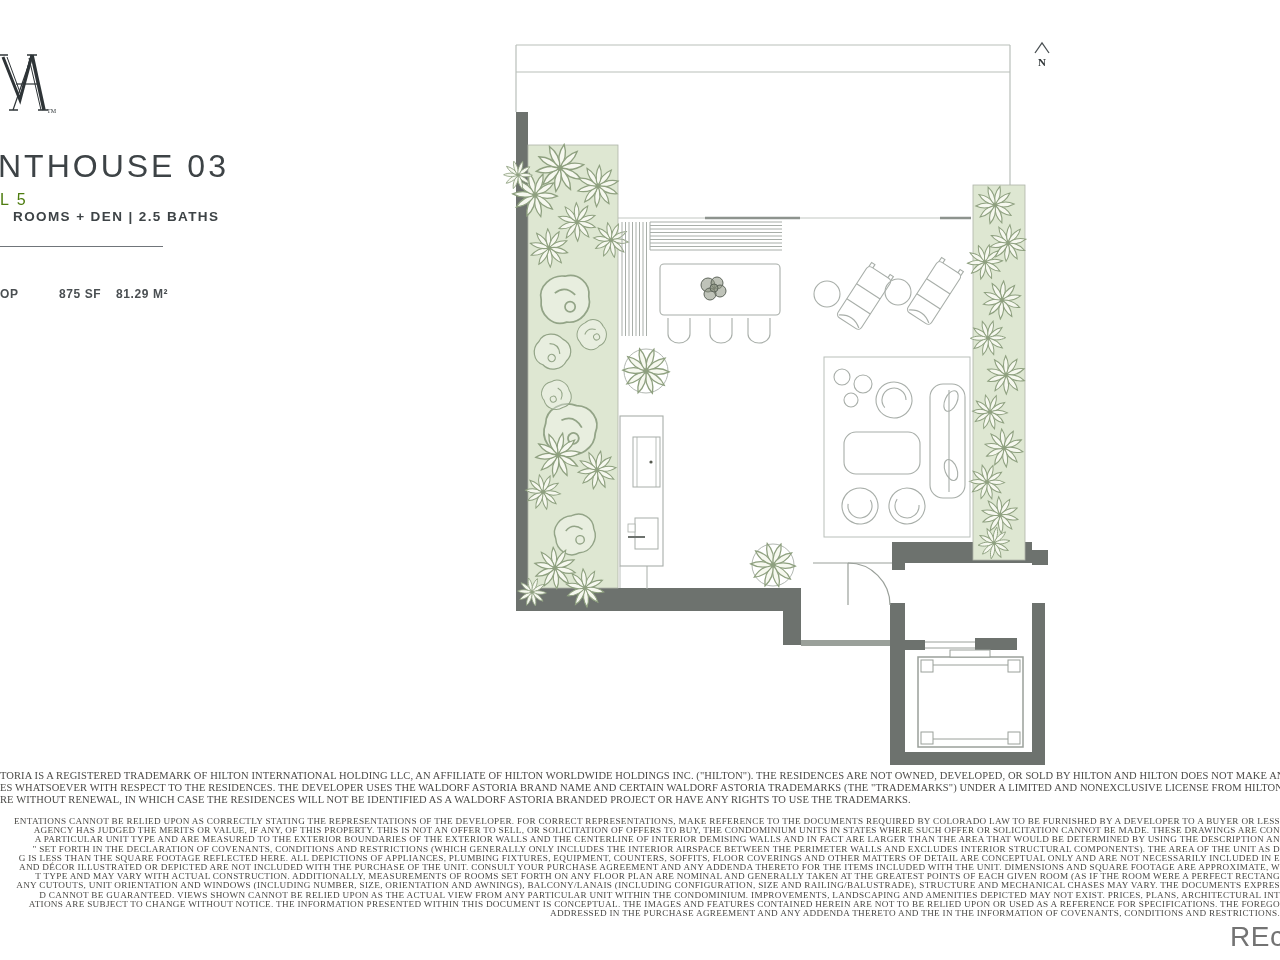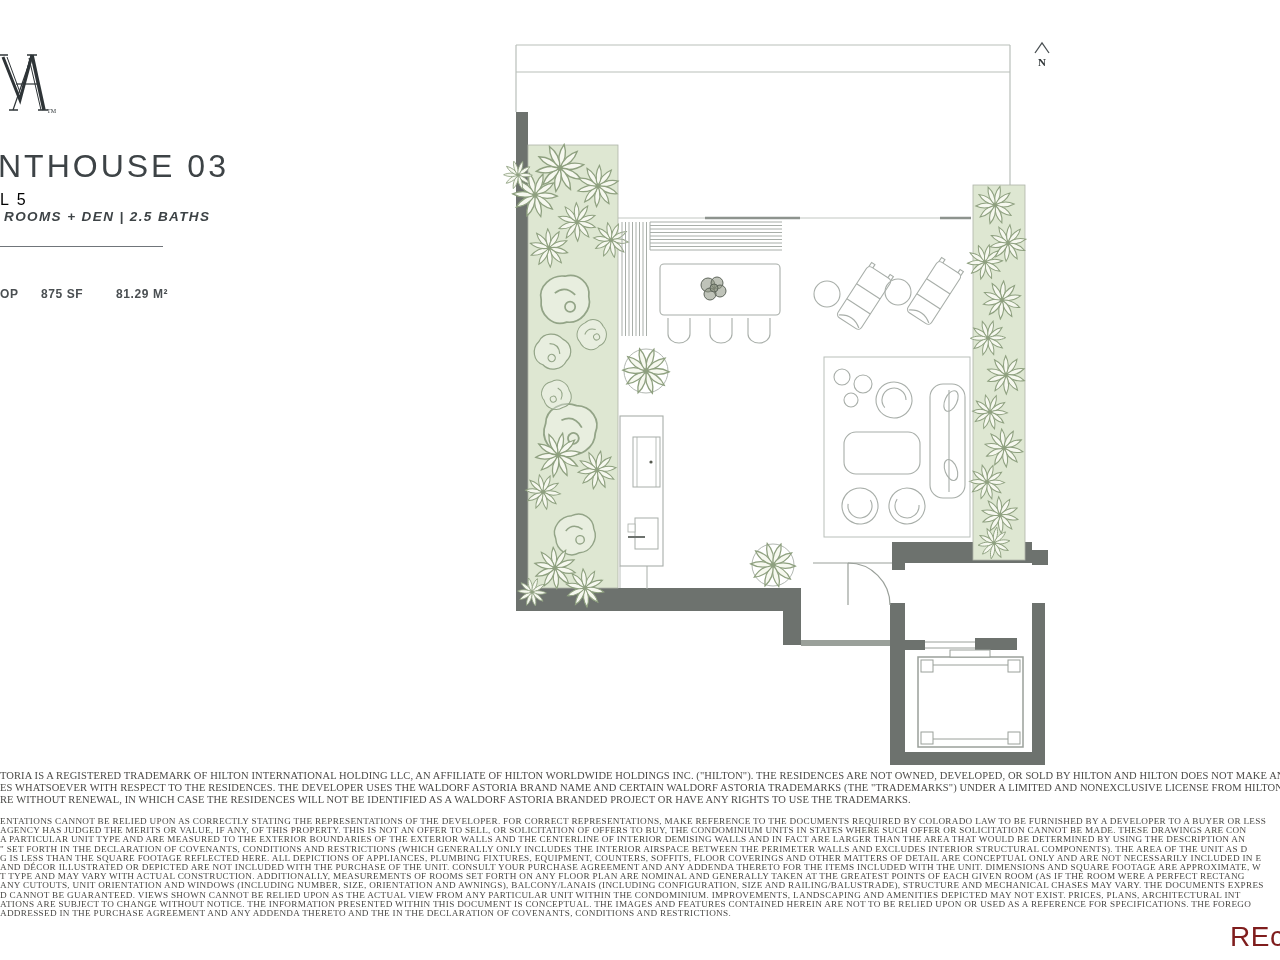--- a/index.html
+++ b/index.html
@@ -3,35 +3,35 @@
 <meta charset="utf-8">
 <style>
   html,body{margin:0;padding:0;}
   body{
     width:1280px;height:960px;position:relative;overflow:hidden;
     background:#ffffff;font-family:"Liberation Sans",sans-serif;
   }
   .abs{position:absolute;}
   
   #page-title{left:-2px;top:148px;font-size:32px;font-weight:400;letter-spacing:3px;color:#3d4346;}
-  #level-label{left:0px;top:191px;font-size:16px;letter-spacing:2px;color:#000000;}
-  #rooms-label{left:4px;top:209px;font-size:13.5px;letter-spacing:1.4px;color:#3d4346;font-weight:600;font-style:italic;}
+  #level-label{left:0px;top:191px;font-size:16px;letter-spacing:2px;color:#4d7c0f;}
+  #rooms-label{left:13px;top:209px;font-size:13.5px;letter-spacing:1.4px;color:#3d4346;font-weight:600;}
   #header-divider{left:0;top:246px;width:163px;height:1px;background:#70757a;}
   .stat{top:287px;font-size:12px;letter-spacing:0.6px;color:#4a4f52;font-weight:600;text-align:center;}
   #stat-frag{left:0;}
-  #stat-sf{left:41px;}
+  #stat-sf{left:59px;}
   #stat-m2{left:116px;}
   
   .disc{left:0;width:1280px;overflow:hidden;font-family:"Liberation Serif",serif;
         color:#4b4a47;white-space:nowrap;}
   .disc div{white-space:nowrap;}
   #disclaimer-1{top:770px;font-size:10.5px;line-height:12px;letter-spacing:0.1px;}
-  #disclaimer-2{top:817px;font-size:9.2px;line-height:9.2px;letter-spacing:0.3px;}
+  #disclaimer-2{top:817px;font-size:9.2px;line-height:9.2px;letter-spacing:0.3px;text-align:right;}
   #watermark{right:0;top:921px;width:50px;overflow:hidden;font-size:28px;
-             color:#7f1d1d;font-family:"Liberation Sans",sans-serif;letter-spacing:0.5px;}
+             color:#737373;font-family:"Liberation Sans",sans-serif;letter-spacing:0.5px;}
   svg text{font-family:"Liberation Serif",serif;}
 </style>
 </head>
 <body>
 
 <svg class="abs" style="left:0;top:0;" width="1280" height="960" viewBox="0 0 1280 960">
   <defs>
     <g id="plant">
       <g fill="#f6f8ef" stroke="#8ea07f" stroke-width="0.9">
         <path d="M0 0C2.5 -5 2.5 -11 0 -16C-2.5 -11 -2.5 -5 0 0Z"></path>
@@ -285,16 +285,16 @@
   <div>ENTATIONS CANNOT BE RELIED UPON AS CORRECTLY STATING THE REPRESENTATIONS OF THE DEVELOPER. FOR CORRECT REPRESENTATIONS, MAKE REFERENCE TO THE DOCUMENTS REQUIRED BY COLORADO LAW TO BE FURNISHED BY A DEVELOPER TO A BUYER OR LESS</div>
   <div>AGENCY HAS JUDGED THE MERITS OR VALUE, IF ANY, OF THIS PROPERTY. THIS IS NOT AN OFFER TO SELL, OR SOLICITATION OF OFFERS TO BUY, THE CONDOMINIUM UNITS IN STATES WHERE SUCH OFFER OR SOLICITATION CANNOT BE MADE. THESE DRAWINGS ARE CON</div>
   <div>A PARTICULAR UNIT TYPE AND ARE MEASURED TO THE EXTERIOR BOUNDARIES OF THE EXTERIOR WALLS AND THE CENTERLINE OF INTERIOR DEMISING WALLS AND IN FACT ARE LARGER THAN THE AREA THAT WOULD BE DETERMINED BY USING THE DESCRIPTION AN</div>
   <div>" SET FORTH IN THE DECLARATION OF COVENANTS, CONDITIONS AND RESTRICTIONS (WHICH GENERALLY ONLY INCLUDES THE INTERIOR AIRSPACE BETWEEN THE PERIMETER WALLS AND EXCLUDES INTERIOR STRUCTURAL COMPONENTS). THE AREA OF THE UNIT AS D</div>
   <div>G IS LESS THAN THE SQUARE FOOTAGE REFLECTED HERE. ALL DEPICTIONS OF APPLIANCES, PLUMBING FIXTURES, EQUIPMENT, COUNTERS, SOFFITS, FLOOR COVERINGS AND OTHER MATTERS OF DETAIL ARE CONCEPTUAL ONLY AND ARE NOT NECESSARILY INCLUDED IN E</div>
   <div>AND DÉCOR ILLUSTRATED OR DEPICTED ARE NOT INCLUDED WITH THE PURCHASE OF THE UNIT. CONSULT YOUR PURCHASE AGREEMENT AND ANY ADDENDA THERETO FOR THE ITEMS INCLUDED WITH THE UNIT. DIMENSIONS AND SQUARE FOOTAGE ARE APPROXIMATE, W</div>
   <div>T TYPE AND MAY VARY WITH ACTUAL CONSTRUCTION. ADDITIONALLY, MEASUREMENTS OF ROOMS SET FORTH ON ANY FLOOR PLAN ARE NOMINAL AND GENERALLY TAKEN AT THE GREATEST POINTS OF EACH GIVEN ROOM (AS IF THE ROOM WERE A PERFECT RECTANG</div>
   <div>ANY CUTOUTS, UNIT ORIENTATION AND WINDOWS (INCLUDING NUMBER, SIZE, ORIENTATION AND AWNINGS), BALCONY/LANAIS (INCLUDING CONFIGURATION, SIZE AND RAILING/BALUSTRADE), STRUCTURE AND MECHANICAL CHASES MAY VARY. THE DOCUMENTS EXPRES</div>
   <div>D CANNOT BE GUARANTEED. VIEWS SHOWN CANNOT BE RELIED UPON AS THE ACTUAL VIEW FROM ANY PARTICULAR UNIT WITHIN THE CONDOMINIUM. IMPROVEMENTS, LANDSCAPING AND AMENITIES DEPICTED MAY NOT EXIST. PRICES, PLANS, ARCHITECTURAL INT</div>
   <div>ATIONS ARE SUBJECT TO CHANGE WITHOUT NOTICE. THE INFORMATION PRESENTED WITHIN THIS DOCUMENT IS CONCEPTUAL. THE IMAGES AND FEATURES CONTAINED HEREIN ARE NOT TO BE RELIED UPON OR USED AS A REFERENCE FOR SPECIFICATIONS. THE FOREGO</div>
-  <div>ADDRESSED IN THE PURCHASE AGREEMENT AND ANY ADDENDA THERETO AND THE IN THE DECLARATION OF COVENANTS, CONDITIONS AND RESTRICTIONS.</div>
+  <div>ADDRESSED IN THE PURCHASE AGREEMENT AND ANY ADDENDA THERETO AND THE IN THE INFORMATION OF COVENANTS, CONDITIONS AND RESTRICTIONS.</div>
 </div>
 
 <div class="abs" id="watermark">REc</div>
 
 </body></html>

